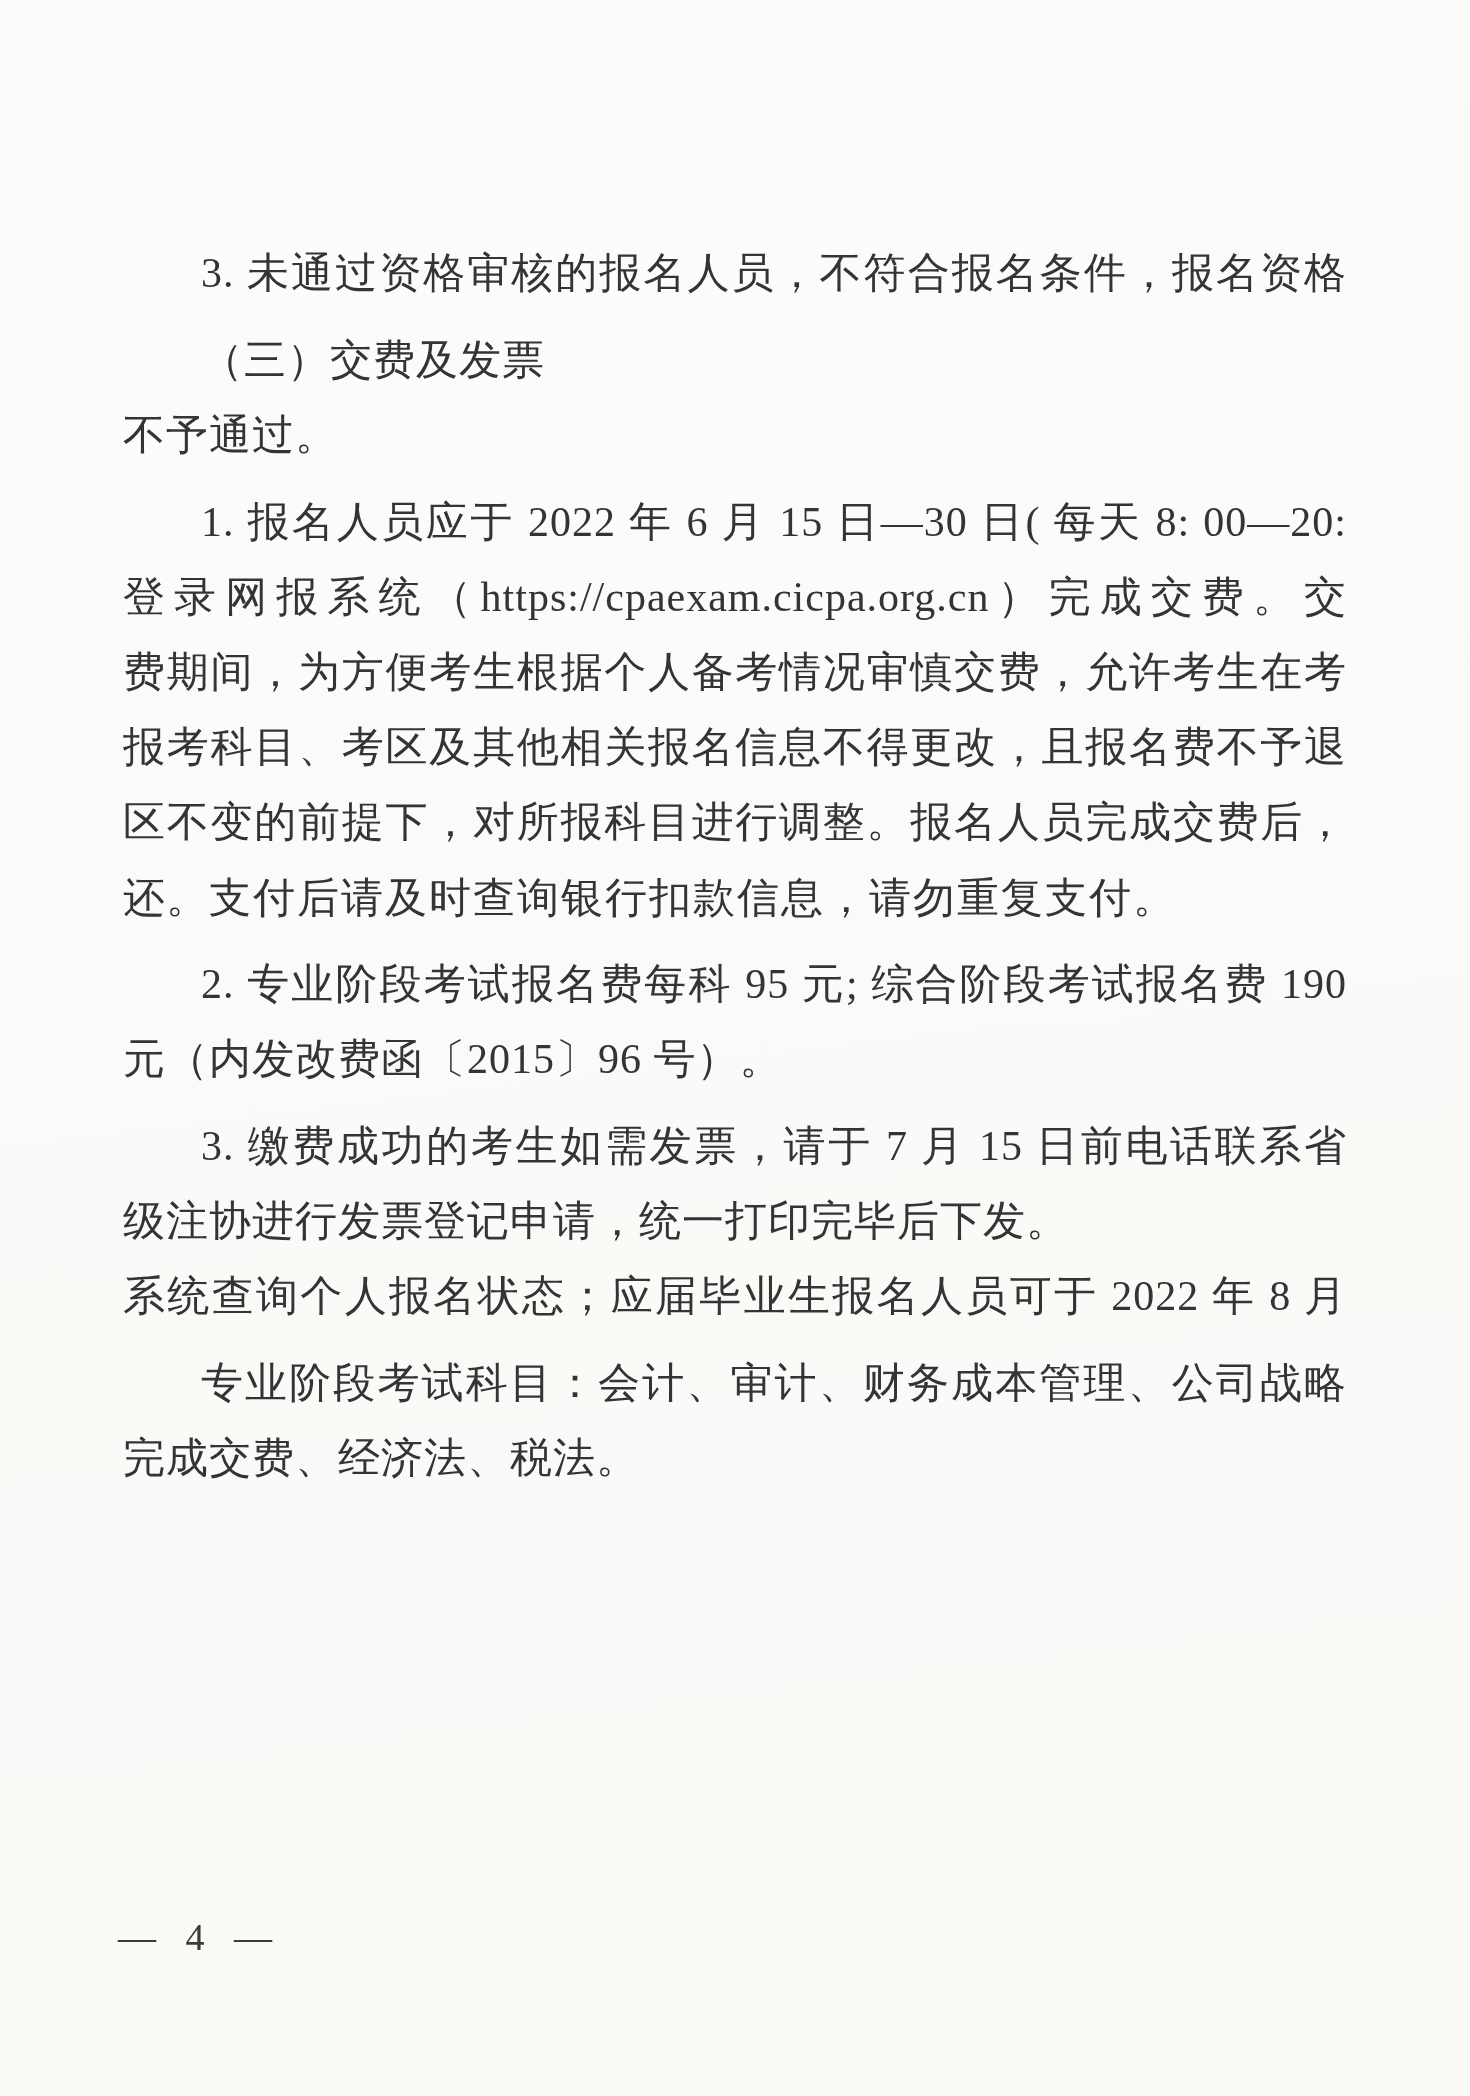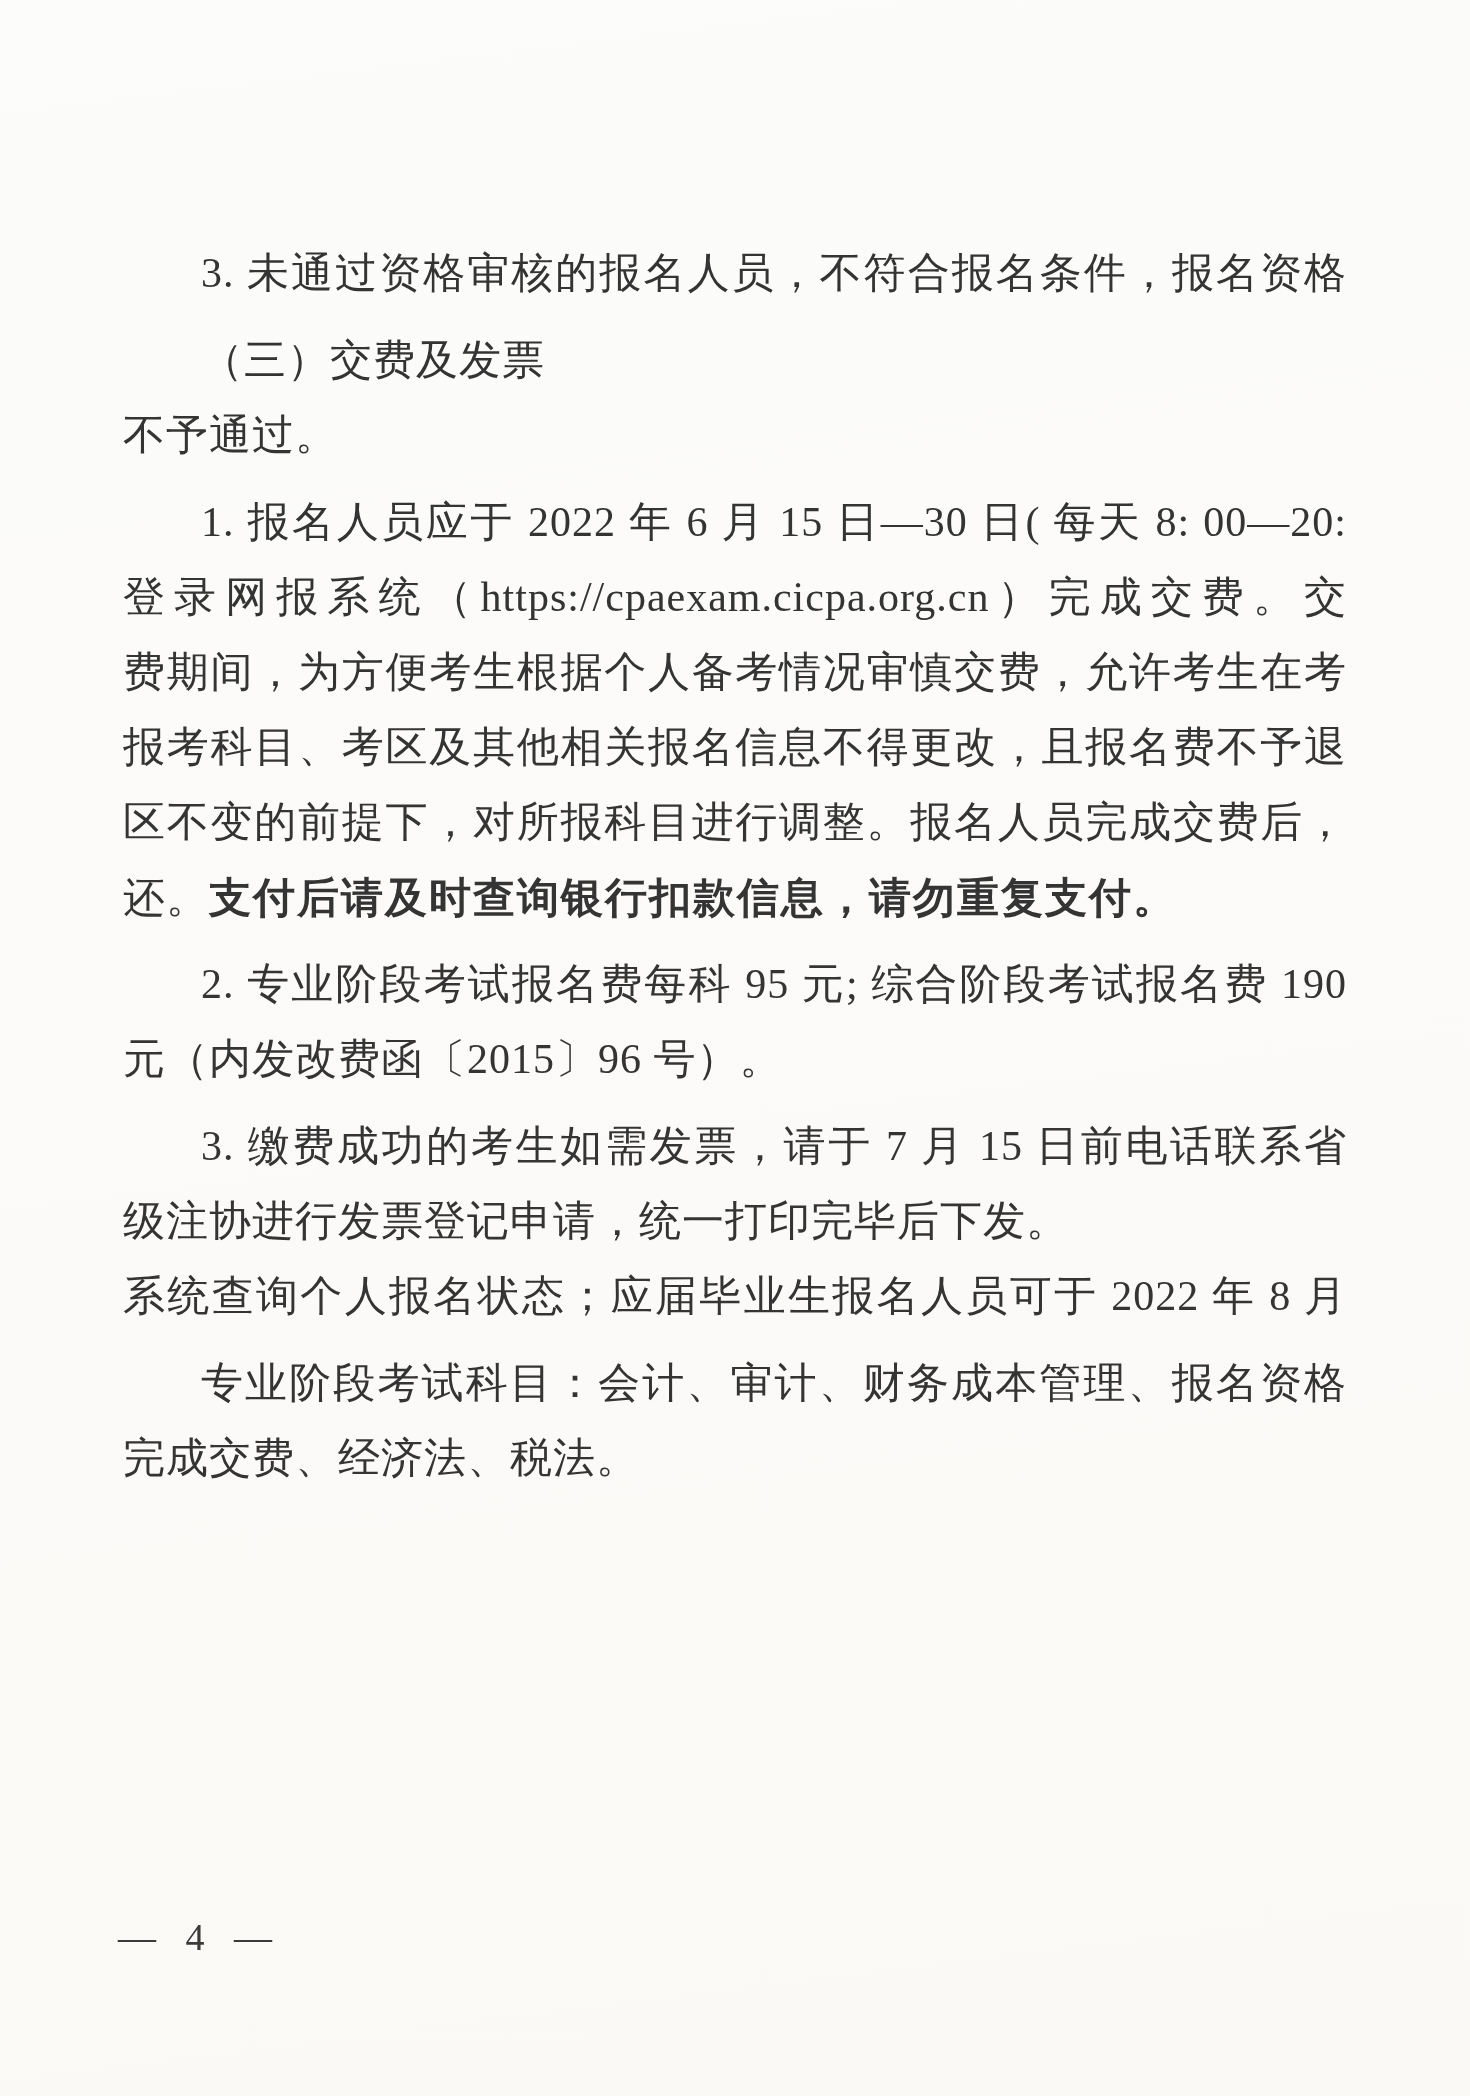--- a/index.html
+++ b/index.html
@@ -45,21 +45,21 @@
   .pstart {
     margin-top: 12px;
   }
   .hei {
     font-family: "Liberation Sans", "DejaVu Sans", sans-serif;
     font-weight: 700;
     letter-spacing: 3px;
   }
   .bold-run {
     font-family: "Liberation Sans", "DejaVu Sans", sans-serif;
-    font-weight: 700;
+    font-weight: 400;
     letter-spacing: 2px;
   }
   .footer-pagenum {
     position: absolute;
     left: 118px;
     top: 1912px;
     font-size: 38px;
     letter-spacing: 10px;
     color: #3b3b3b;
     line-height: 50px;
@@ -87,19 +87,19 @@
 
     <div class="line j indent pstart">2. 专业阶段考试报名费每科 95 元; 综合阶段考试报名费 190</div>
     <div class="line">元（内发改费函〔2015〕96 号）。</div>
 
     <div class="line j indent pstart">3. 缴费成功的考生如需发票，请于 7 月 15 日前电话联系省</div>
     <div class="line">级注协进行发票登记申请，统一打印完毕后下发。</div>
 
     <div class="line j">系统查询个人报名状态；应届毕业生报名人员可于 2022 年 8 月</div>
 
 
-    <div class="line j indent pstart">专业阶段考试科目：会计、审计、财务成本管理、报名资格</div>
+    <div class="line j indent pstart">专业阶段考试科目：会计、审计、财务成本管理、公司战略</div>
     <div class="line">完成交费、经济法、税法。</div>
 
   </div>
 
   <div class="footer-pagenum">— 4 —</div>
 </div>
 
 </body></html>

